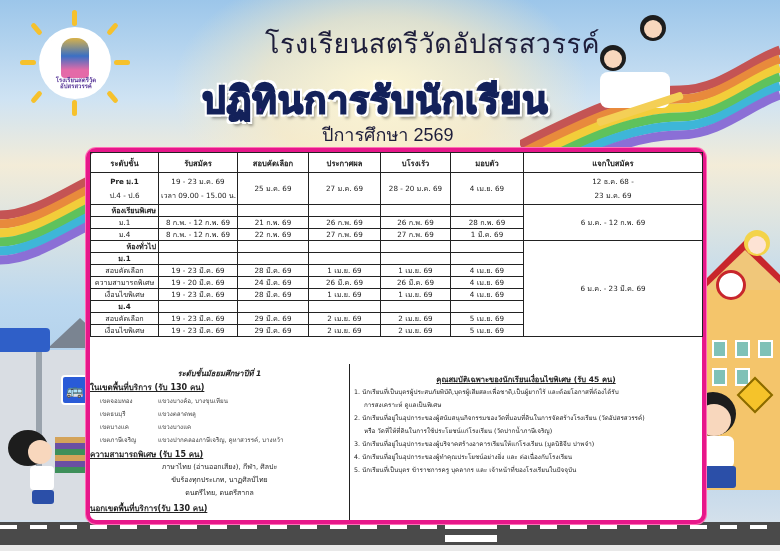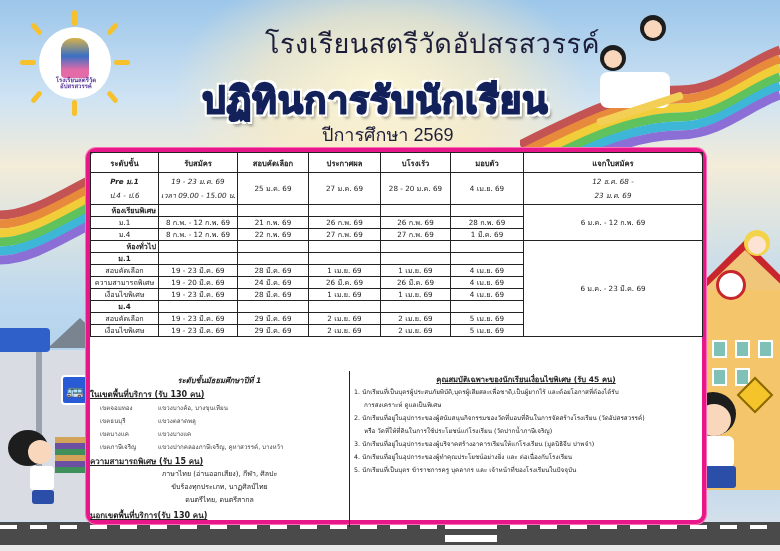--- a/index.html
+++ b/index.html
@@ -44,22 +44,22 @@
   .kid{position:absolute;border-radius:50%;}
   
   .frame{position:absolute;left:86px;top:148px;width:620px;height:376px;border:4px solid #e7178a;border-radius:10px;background:#fff;
     box-shadow:0 0 0 1px #ff6fb6;}
   table.sched{position:absolute;left:90px;top:152px;width:612px;border-collapse:collapse;table-layout:fixed;font-size:7.2px;color:#222;}
   table.sched td,table.sched th{border:1px solid #222;text-align:center;vertical-align:middle;padding:0 2px;white-space:nowrap;overflow:hidden;}
   table.sched th{height:20px;font-weight:bold;font-size:7.6px;}
   table.sched td{height:11.6px;}
   table.sched td.lbl-b{font-weight:bold;text-align:right;}
   table.sched td.lbl-c{font-weight:bold;}
-  table.sched td.tall{height:32px;line-height:14px;font-style:italic;}
-  .bottom-left{position:absolute;left:90px;top:364px;width:260px;height:156px;border-right:1px solid #222;font-size:6.6px;color:#222;margin-top:7px;}
+  table.sched td.tall{height:32px;line-height:14px;}
+  .bottom-left{position:absolute;left:90px;top:364px;width:260px;height:156px;border-right:1px solid #222;font-size:6.6px;color:#222;}
   .bottom-right{position:absolute;left:350px;top:364px;width:352px;height:156px;font-size:6.3px;color:#222;}
   .bl-title{text-align:center;font-style:italic;font-weight:bold;font-size:7.6px;margin-top:3px;}
   .sec-head{font-weight:bold;text-decoration:underline;font-size:8px;margin-top:2px;}
   .zone-row{display:flex;margin-left:10px;line-height:13px;font-size:6.2px;color:#444;}
   .zone-row .z{width:58px;}
   .line{line-height:13px;font-size:7px;text-align:center;}
   .br-title{text-align:center;font-weight:bold;text-decoration:underline;font-size:7.6px;margin-top:9px;}
   .qual{line-height:13px;padding-left:4px;}
   .qual.cont{padding-left:14px;}
 </style>

